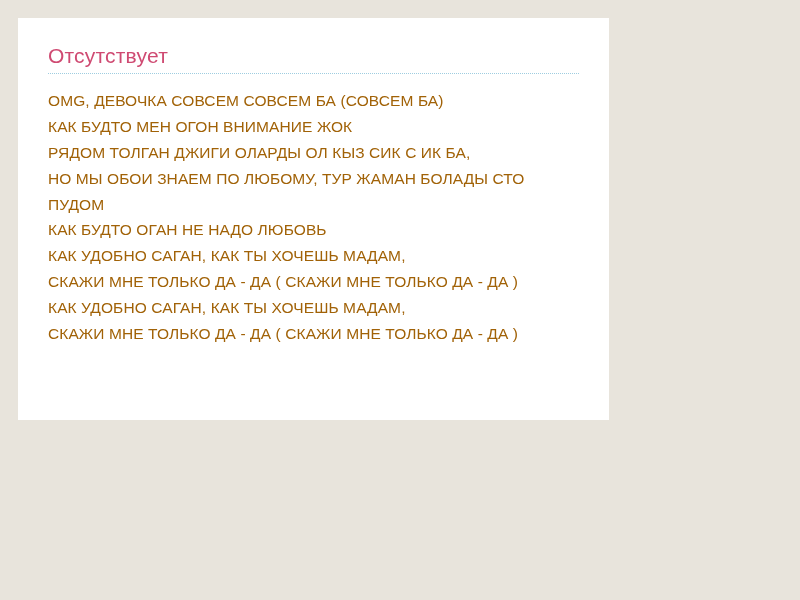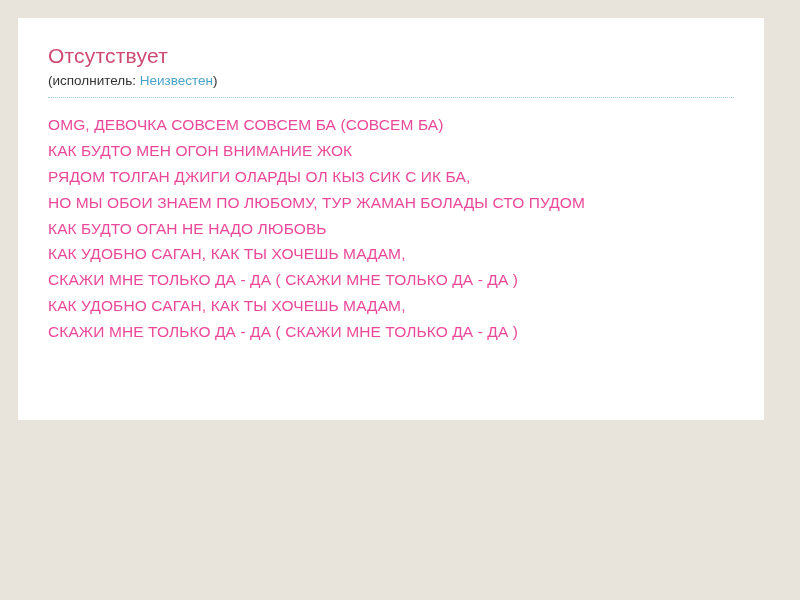--- a/index.html
+++ b/index.html
@@ -10,21 +10,21 @@
     width: 800px;
     height: 600px;
     background: #e8e4dc;
     font-family: "Liberation Sans", sans-serif;
     overflow: hidden;
   }
   .page {
     position: absolute;
     left: 18px;
     top: 18px;
-    width: 746px;
+    width: 591px;
     height: 402px;
     background: #ffffff;
     box-sizing: border-box;
     padding: 26px 30px 10px 30px;
   }
   .title {
     color: #cf4a72;
     font-size: 21px;
     font-weight: normal;
     line-height: 1.1;
@@ -42,34 +42,33 @@
     text-decoration: none;
   }
   .divider {
     border: 0;
     border-top: 1px dotted #9ecde0;
     margin: 0 0 14px 0;
     height: 0;
   }
   .lyrics {
     font-size: 15.5px;
-    color: #ec4899;
+    color: #a16207;
     line-height: 1.67;
     letter-spacing: 0.1px;
   }
   .lyrics .line {
     white-space: pre-wrap;
   }
 </style>
 </head>
 <body>
 
 <div class="page">
   <h1 class="title">Отсутствует</h1>
-  <p class="subtitle"><span>(исполнитель: </span><a class="artist-link" href="#">Неизвестен</a><span>)</span></p>
   <hr class="divider">
   <div class="lyrics">
     <div class="line">OMG, ДЕВОЧКА СОВСЕМ СОВСЕМ БА (СОВСЕМ БА)</div>
     <div class="line">КАК БУДТО МЕН ОГОН ВНИМАНИЕ ЖОК</div>
     <div class="line">РЯДОМ ТОЛГАН ДЖИГИ ОЛАРДЫ ОЛ КЫЗ СИК С ИК БА,</div>
     <div class="line">НО МЫ ОБОИ ЗНАЕМ ПО ЛЮБОМУ, ТУР ЖАМАН БОЛАДЫ СТО ПУДОМ</div>
     <div class="line">КАК БУДТО ОГАН НЕ НАДО ЛЮБОВЬ</div>
     <div class="line">КАК УДОБНО САГАН, КАК ТЫ ХОЧЕШЬ МАДАМ,</div>
     <div class="line">СКАЖИ МНЕ ТОЛЬКО ДА - ДА ( СКАЖИ МНЕ ТОЛЬКО ДА - ДА )</div>
     <div class="line">КАК УДОБНО САГАН, КАК ТЫ ХОЧЕШЬ МАДАМ,</div>

